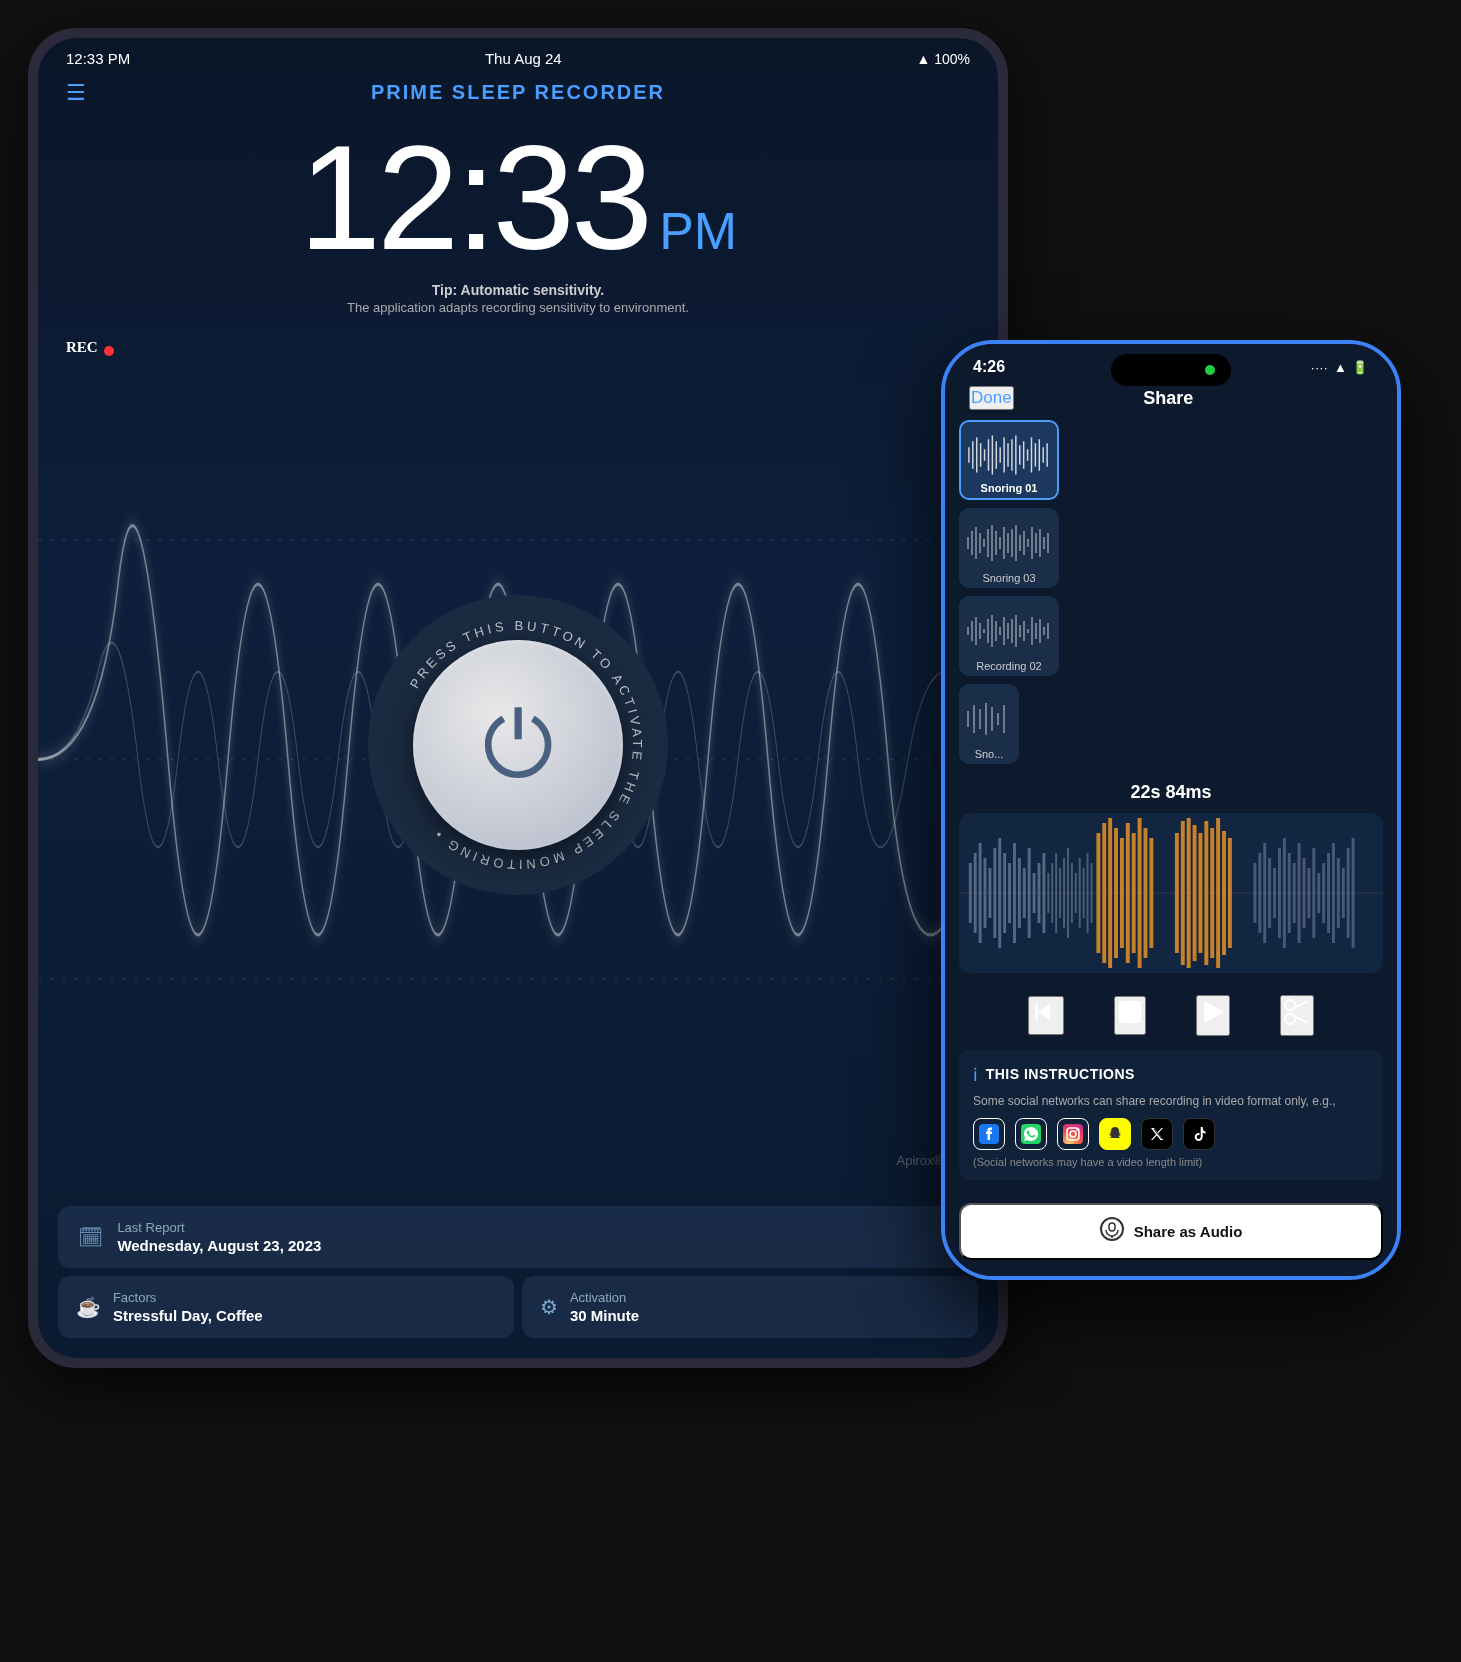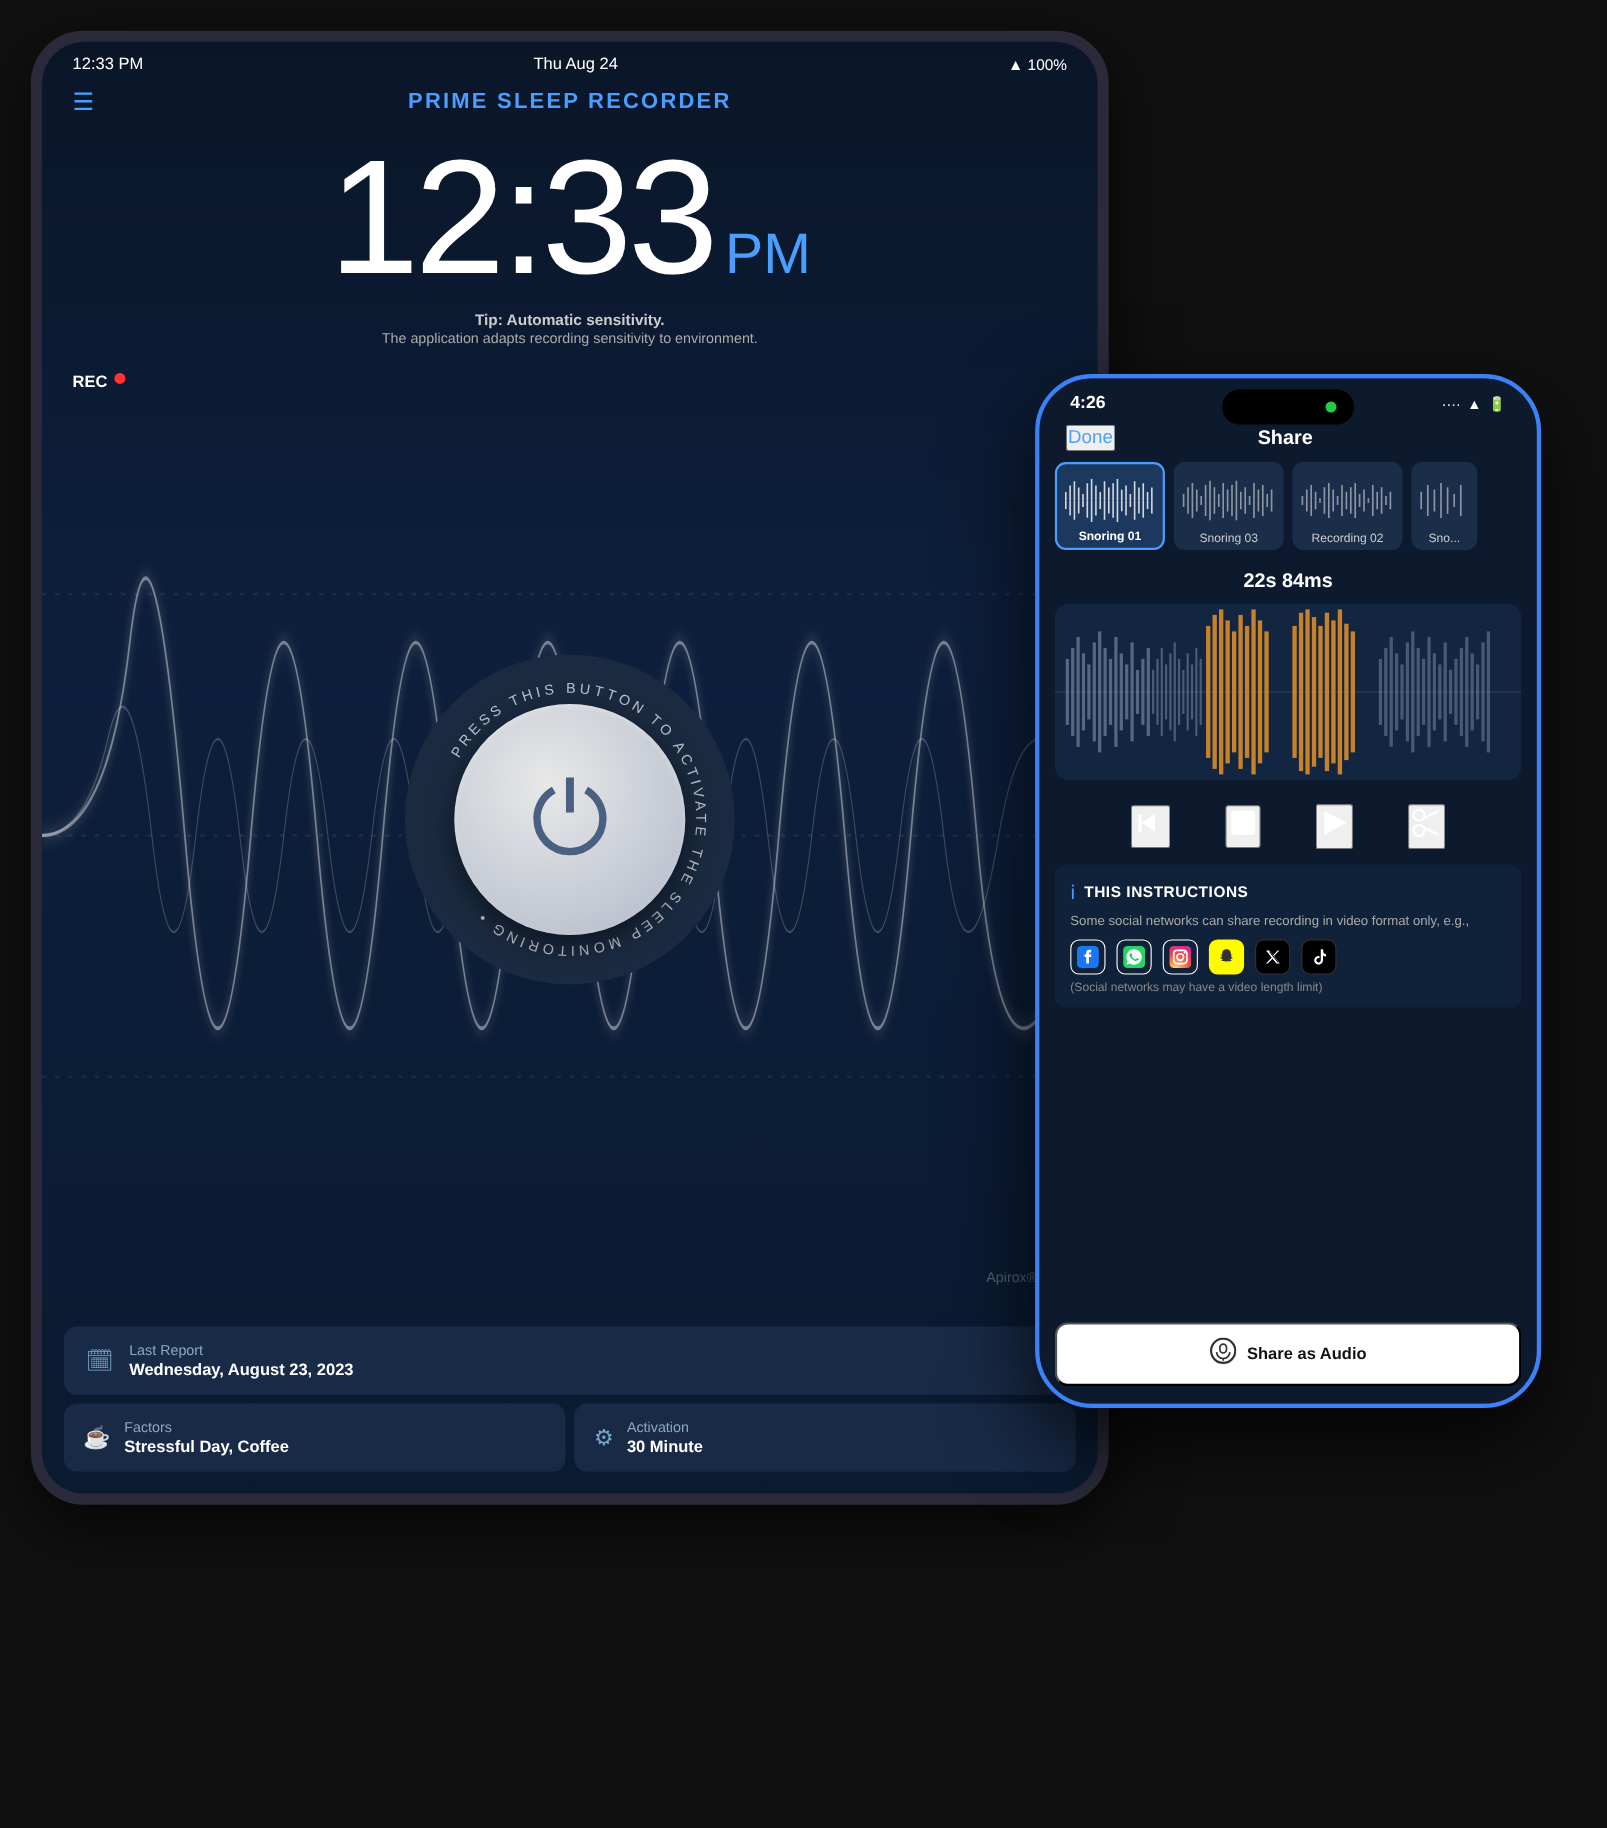--- a/index.html
+++ b/index.html
@@ -138,26 +138,27 @@
       position: relative;
       overflow: hidden;
     }
 
     
     .tablet-rec {
       position: absolute;
       top: 18px;
       left: 28px;
       display: flex;
-      align-items: flex-start;
+      align-items: flex-end;
       gap: 6px;
       color: #fff;
       font-size: 15px;
       font-weight: 600;
       z-index: 10;
+      font-family: Liberation Serif, serif;
     }
     .rec-dot {
       width: 10px;
       height: 10px;
       background: #ff3333;
       border-radius: 50%;
     }
 
     
     .tablet-waveform {
@@ -346,20 +347,21 @@
       width: 50px;
     }
 
     
     .phone-clips {
       display: flex;
       gap: 8px;
       padding: 0 14px 14px;
       overflow: hidden;
       flex-shrink: 0;
+      flex-direction: column;
     }
     .clip-item {
       width: 100px;
       height: 80px;
       background: rgba(30,50,80,0.8);
       border-radius: 10px;
       overflow: hidden;
       position: relative;
       display: flex;
       flex-direction: column;

